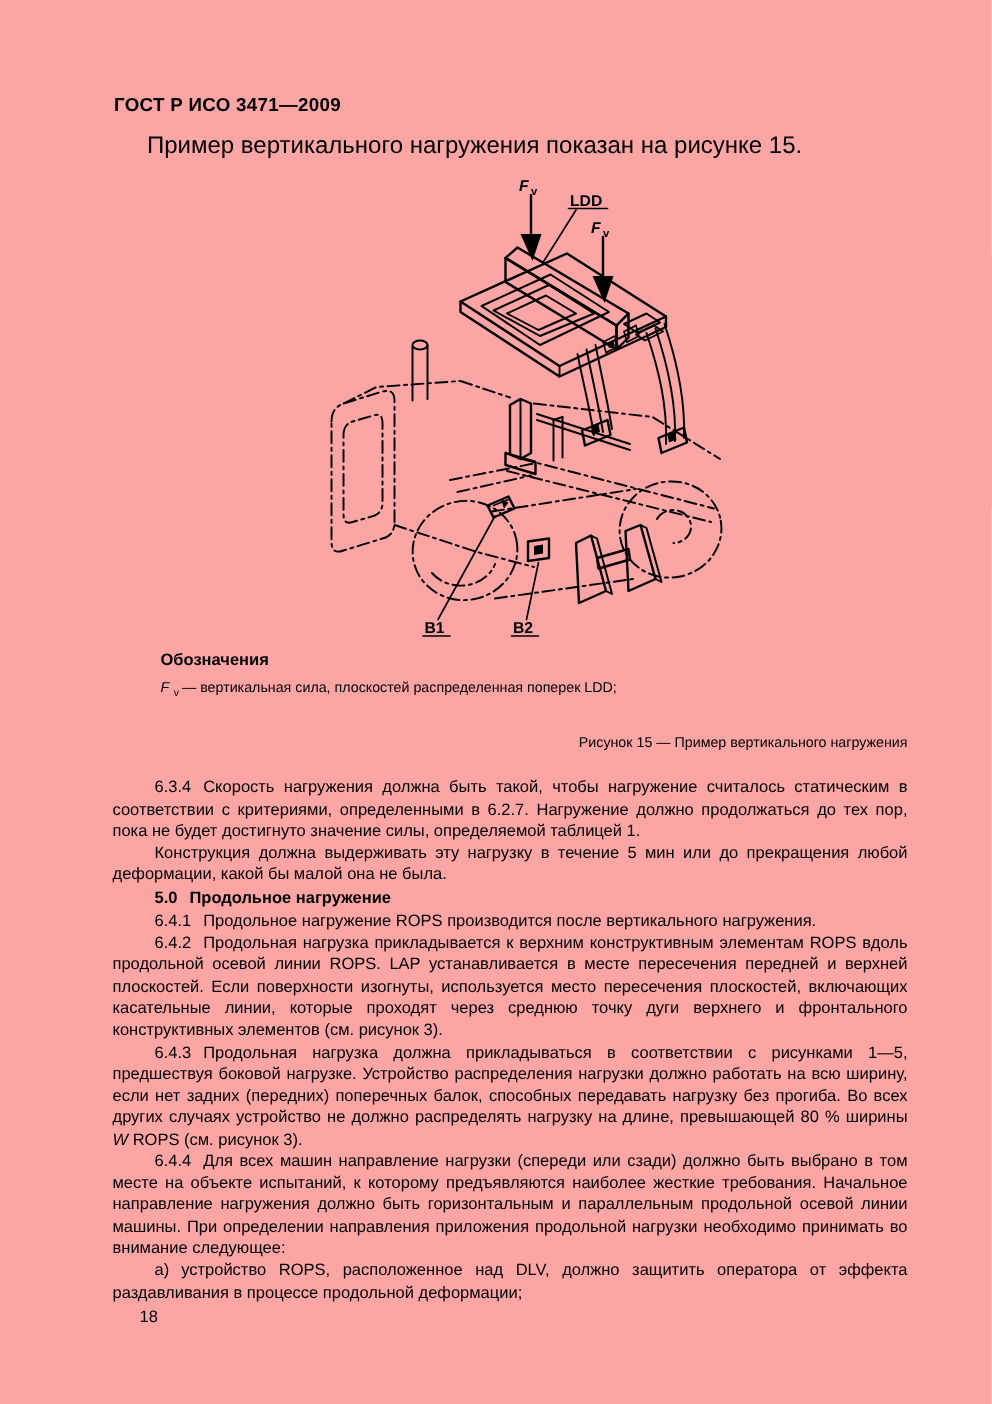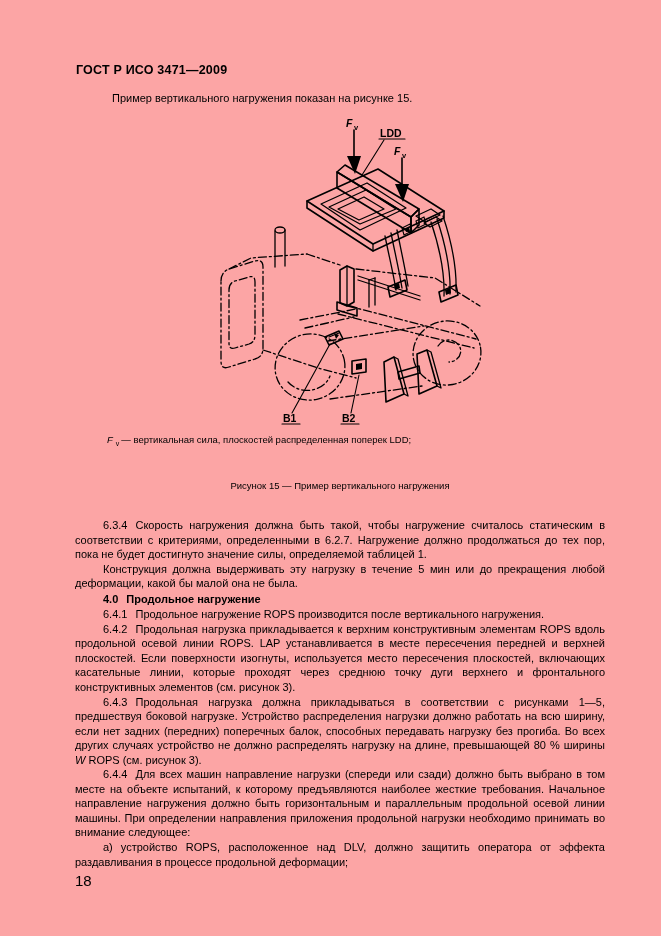--- a/index.html
+++ b/index.html
@@ -1,48 +1,48 @@
 <!DOCTYPE html>
 <html><head>
 <meta charset="utf-8">
 <style>
   html,body{margin:0;padding:0;background:#ffffff;}
   body{width:661px;height:936px;font-family:"Liberation Sans",sans-serif;color:#000;position:relative;overflow:hidden;}
   .page{position:relative;width:661px;height:936px;background:#fca5a5;}
 
   .doc-header{position:absolute;left:76px;top:63px;font-size:12.5px;font-weight:bold;letter-spacing:.2px;}
-  .intro{position:absolute;left:84px;top:91px;width:530px;font-size:11px;line-height:14.5px;text-indent:28px;}
+  .intro{position:absolute;left:70px;top:91px;width:530px;font-size:16px;line-height:14.5px;text-indent:28px;}
 
   .figure-wrap{position:absolute;left:188px;top:110px;width:330px;height:330px;}
   .fig-solid{fill:none;stroke:#000;stroke-width:1.6;stroke-linejoin:round;stroke-linecap:round;}
   .fig-med{fill:none;stroke:#000;stroke-width:1.3;stroke-linejoin:round;stroke-linecap:round;}
   .fig-thin{fill:none;stroke:#000;stroke-width:1.1;stroke-linecap:round;}
   .fig-dash{fill:none;stroke:#000;stroke-width:1.3;stroke-dasharray:8 3 2 3;stroke-linejoin:round;stroke-linecap:round;}
   .fig-fill{fill:#000;stroke:none;}
   .fig-label{font-family:"Liberation Sans",sans-serif;font-size:10.5px;font-weight:bold;fill:#000;}
   .fig-italic{font-style:italic;}
   .fig-sub{font-family:"Liberation Sans",sans-serif;font-size:7.5px;font-weight:bold;fill:#000;}
 
   .legend{position:absolute;left:107px;top:434px;width:480px;}
   .legend-title{font-size:11px;font-weight:bold;margin-bottom:7px;}
   .legend-item{font-size:9.5px;line-height:11.6px;}
   .legend-item .lt{margin-right:3px;}
   .legend-item .it{font-style:italic;}
   .legend-item .lsub{font-size:7px;}
   .legend-item .ldef{margin-left:2px;}
 
-  .fig-caption{position:absolute;left:75px;top:480px;width:530px;text-align:center;font-size:9.5px;}
+  .fig-caption{position:absolute;left:75px;top:490px;width:530px;text-align:right;font-size:9.5px;}
 
   .body-text{position:absolute;left:75px;top:518px;width:530px;font-size:11px;line-height:14.55px;text-align:justify;}
   .body-p{margin:0;text-indent:28px;}
   .body-p .num{margin-right:8px;}
   .body-p.heading{font-weight:bold;margin:1px 0;}
   .w-it{font-style:italic;}
 
-  .page-number{position:absolute;left:75px;top:872px;font-size:15px;}
+  .page-number{position:absolute;left:93px;top:872px;font-size:11px;}
 </style>
 </head>
 <body>
 
 <div class="page">
 
   <div class="doc-header">ГОСТ Р ИСО 3471—2009</div>
 
   <div class="intro">Пример вертикального нагружения показан на рисунке 15.</div>
 
@@ -159,29 +159,30 @@
       <text x="192" y="27" class="fig-label">LDD</text>
       <path class="fig-thin" d="M191,29 L217,29"></path>
       <text x="95" y="312" class="fig-label">B1</text>
       <path class="fig-thin" d="M94,314 L112,314"></path>
       <text x="154" y="312" class="fig-label">B2</text>
       <path class="fig-thin" d="M153,314 L171,314"></path>
     </svg>
   </div>
 
   <div class="legend">
+    <div class="legend-title">Обозначения</div>
     <div class="legend-item"><span class="lt it">F</span><sub class="lsub">v</sub><span class="ldef">— вертикальная сила, плоскостей распределенная поперек LDD;</span></div>
   </div>
 
   <div class="fig-caption">Рисунок 15 — Пример вертикального нагружения</div>
 
   <div class="body-text">
     <p class="body-p"><span class="num">6.3.4</span><span>Скорость нагружения должна быть такой, чтобы нагружение считалось статическим в соответствии с критериями, определенными в 6.2.7. Нагружение должно продолжаться до тех пор, пока не будет достигнуто значение силы, определяемой таблицей 1.</span></p>
     <p class="body-p"><span>Конструкция должна выдерживать эту нагрузку в течение 5 мин или до прекращения любой деформации, какой бы малой она не была.</span></p>
-    <p class="body-p heading"><span class="num">4.0</span><span>Продольное нагружение</span></p>
+    <p class="body-p heading"><span class="num">5.0</span><span>Продольное нагружение</span></p>
     <p class="body-p"><span class="num">6.4.1</span><span>Продольное нагружение ROPS производится после вертикального нагружения.</span></p>
     <p class="body-p"><span class="num">6.4.2</span><span>Продольная нагрузка прикладывается к верхним конструктивным элементам ROPS вдоль продольной осевой линии ROPS. LAP устанавливается в месте пересечения передней и верхней плоскостей. Если поверхности изогнуты, используется место пересечения плоскостей, включающих касательные линии, которые проходят через среднюю точку дуги верхнего и фронтального конструктивных элементов (см. рисунок 3).</span></p>
     <p class="body-p"><span class="num">6.4.3</span><span>Продольная нагрузка должна прикладываться в соответствии с рисунками 1—5, предшествуя боковой нагрузке. Устройство распределения нагрузки должно работать на всю ширину, если нет задних (передних) поперечных балок, способных передавать нагрузку без прогиба. Во всех других случаях устройство не должно распределять нагрузку на длине, превышающей 80 % ширины </span><span class="w-it">W</span><span> ROPS (см. рисунок 3).</span></p>
     <p class="body-p"><span class="num">6.4.4</span><span>Для всех машин направление нагрузки (спереди или сзади) должно быть выбрано в том месте на объекте испытаний, к которому предъявляются наиболее жесткие требования. Начальное направление нагружения должно быть горизонтальным и параллельным продольной осевой линии машины. При определении направления приложения продольной нагрузки необходимо принимать во внимание следующее:</span></p>
     <p class="body-p"><span class="num">а)</span><span>устройство ROPS, расположенное над DLV, должно защитить оператора от эффекта раздавливания в процессе продольной деформации;</span></p>
   </div>
 
   <div class="page-number">18</div>
 
 </div>

